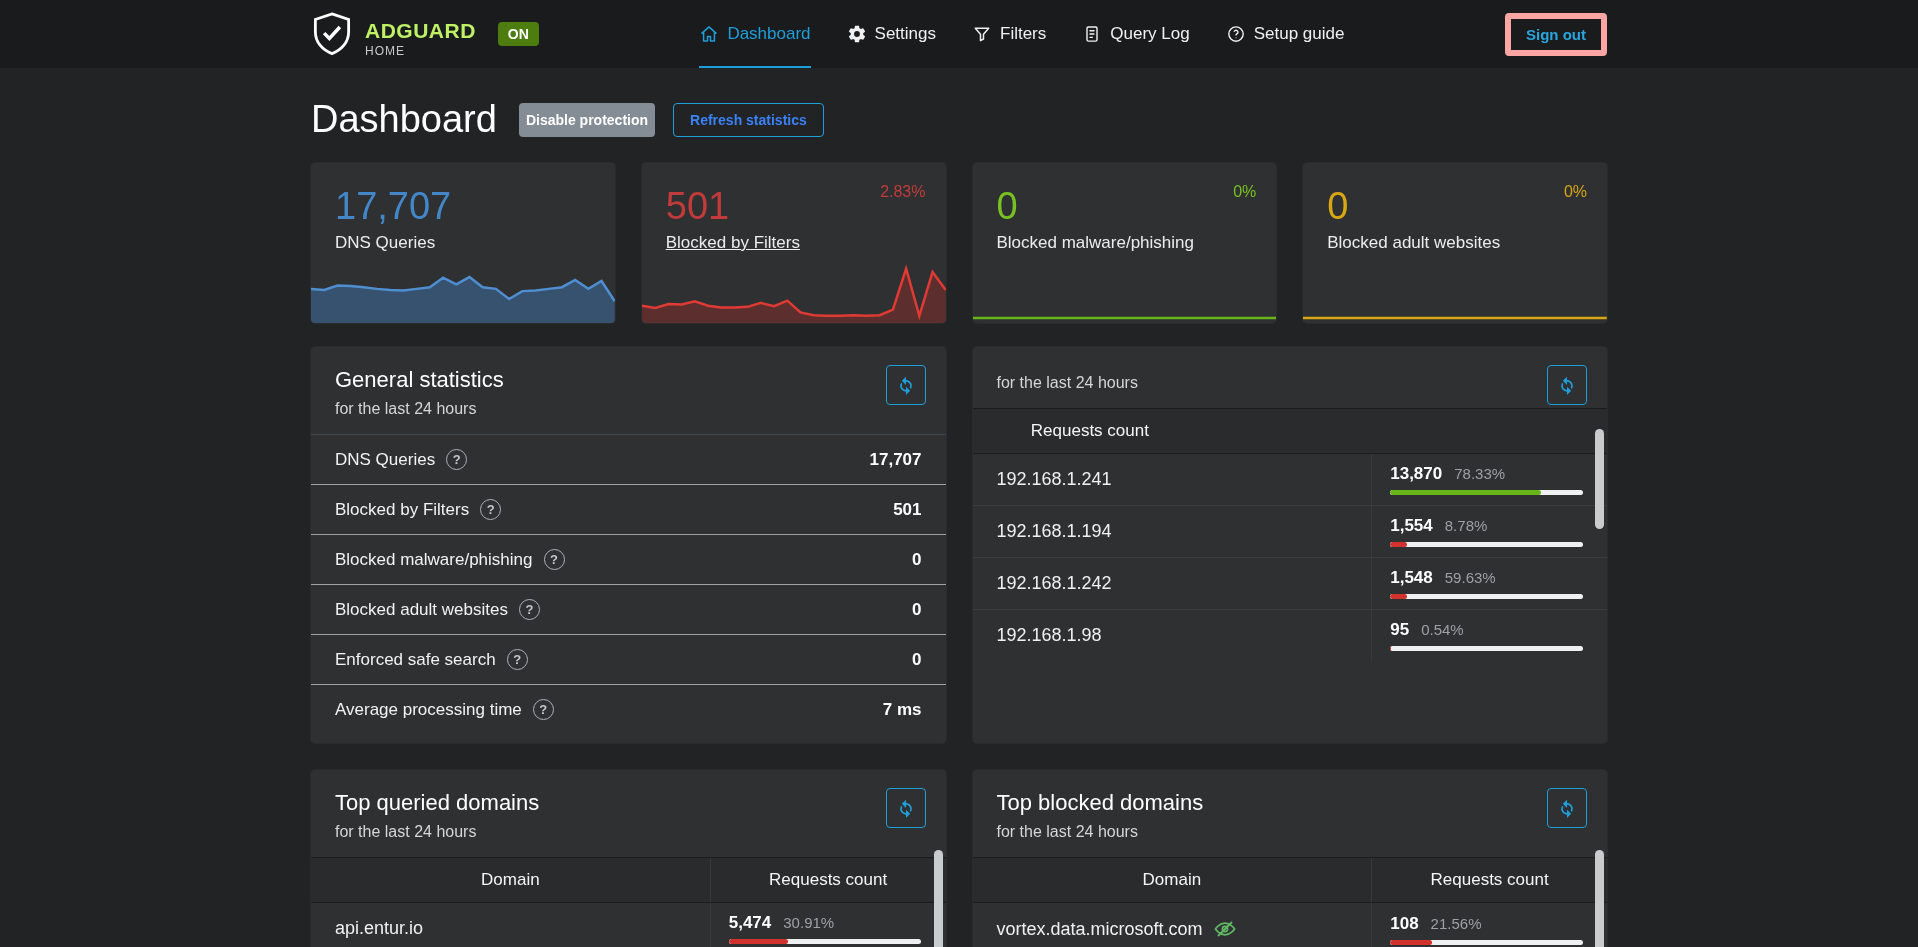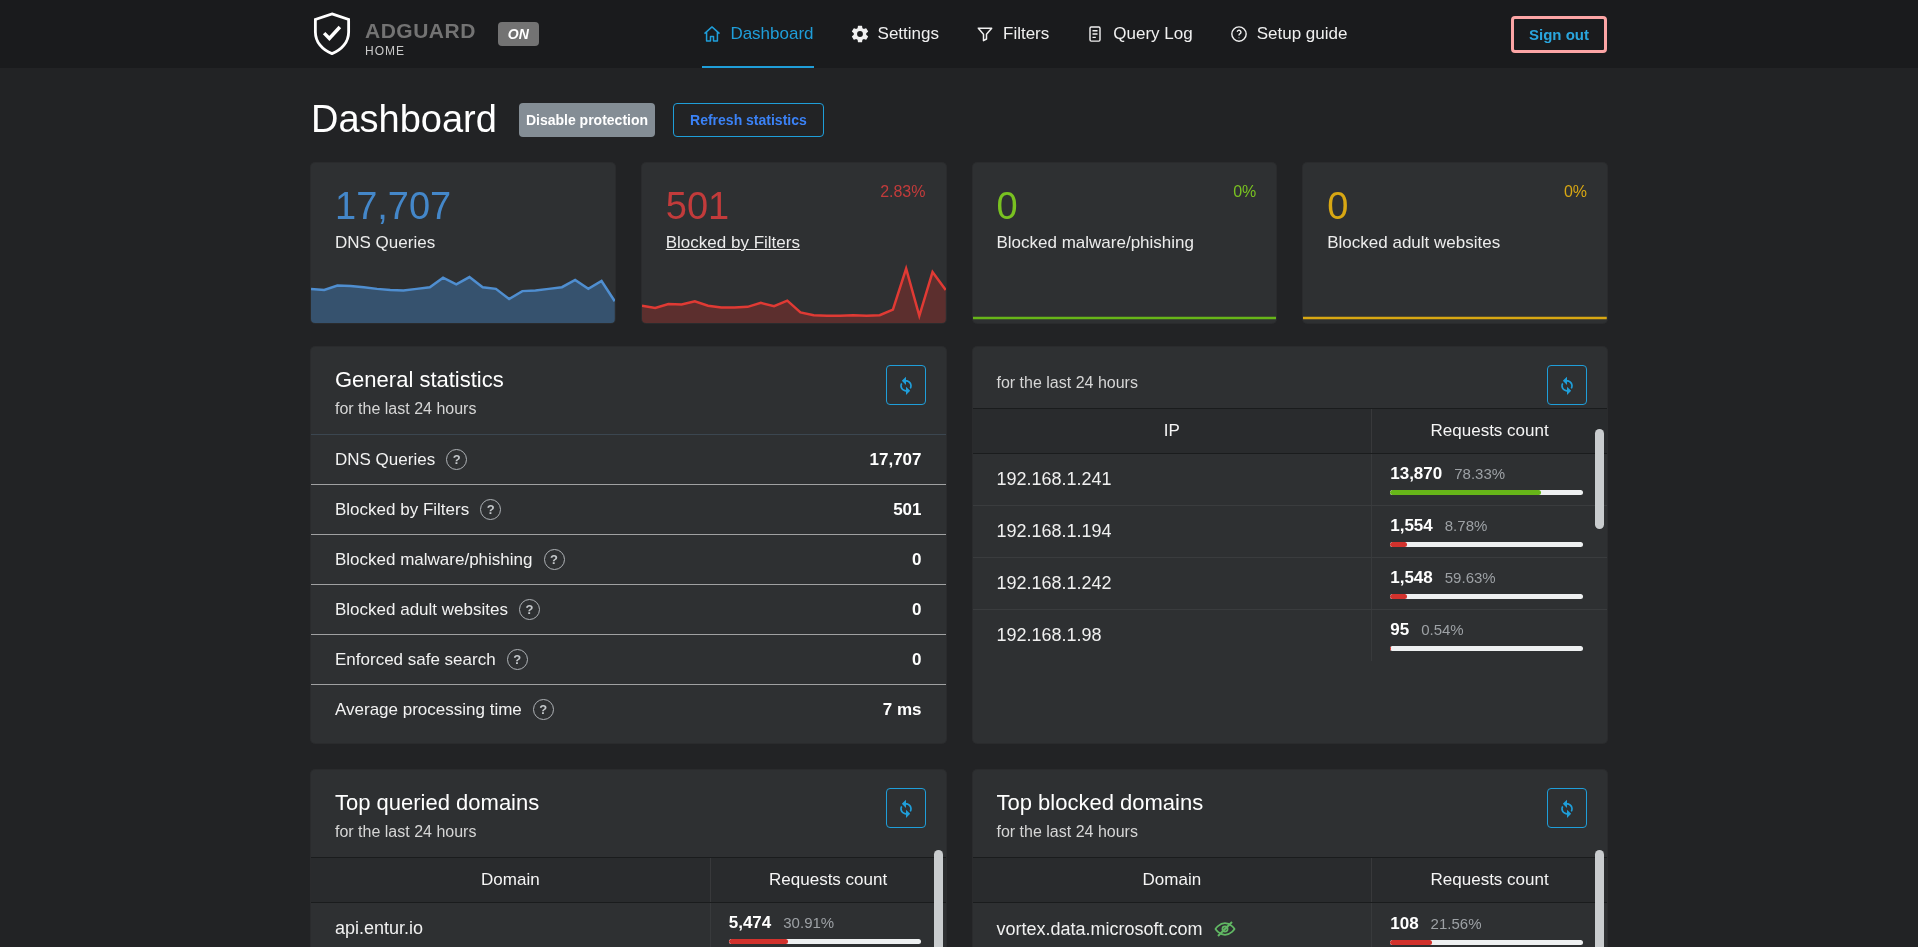--- a/index.html
+++ b/index.html
@@ -10,30 +10,30 @@
     color:#e8e8e8;
   }
   .container { width:1296px; margin:0 auto; }
 
   
   .topbar { height:68px; background:#1a1b1d; }
   .topbar-inner { display:flex; align-items:center; justify-content:space-between; height:68px; }
   .brand { display:flex; align-items:center; gap:12px; }
   .brand-shield { width:42px; height:46px; color:#fff; }
   .brand-text { line-height:1; }
-  .brand-name { font-size:21px; font-weight:bold; color:#737373; letter-spacing:.5px;margin-top:8px; }
+  .brand-name { font-size:21px; font-weight:bold; color:#bef264; letter-spacing:.5px;margin-top:8px; }
   .brand-sub { font-size:12px; color:#c9c9c9; letter-spacing:1px; margin-top:4px; }
-  .on-badge { background:#737373; color:#fff; font-size:14px; font-weight:bold;
-              padding:4px 10px; border-radius:4px; margin-left:10px;font-style:italic; }
+  .on-badge { background:#4d7c0f; color:#fff; font-size:14px; font-weight:bold;
+              padding:4px 10px; border-radius:4px; margin-left:10px; }
   .nav { display:flex; align-items:stretch; gap:36px; height:68px; }
   .nav-item { display:flex; align-items:center; gap:8px; color:#f0f0f0; font-size:17px;
               cursor:pointer; border-bottom:2px solid transparent; padding-top:2px; }
   .nav-item svg { width:20px; height:20px; }
   .nav-item.active { color:#1f9ed9; border-bottom-color:#1f9ed9; }
-  .signout-btn { background:transparent; border:3px solid #fca5a5; color:#2aa6de;
+  .signout-btn { background:transparent; border:6px solid #fca5a5; color:#2aa6de;
                  font-size:15px; font-weight:bold; padding:7px 15px; border-radius:4px;
                  font-family:inherit; cursor:pointer; }
 
   
   .main { padding-top:30px; }
   .title-row { display:flex; align-items:center; gap:18px; margin-bottom:22px; }
   .page-title { font-size:38px; font-weight:400; color:#fff; margin-right:4px; }
   .btn-gray { background:#848d95; color:#fff; border:none; font-size:14px; font-weight:bold;
               padding:9px 7px; border-radius:4px; font-family:inherit; cursor:pointer; }
   .btn-blue-outline { background:transparent; color:#3b82f6; border:1px solid #1f9ed9;
@@ -270,21 +270,20 @@
     <div class="panel">
       <div class="panel-head">
         <div class="panel-sub">for the last 24 hours</div>
         <button class="refresh-btn">
           <svg viewBox="0 0 24 24" fill="currentColor">
               <path d="M12 6V2L7 7l5 5V8c2.76 0 5 2.24 5 5 0 .85-.22 1.65-.6 2.35l1.46 1.46A6.93 6.93 0 0 0 19 13c0-3.87-3.13-7-7-7zm-5 7c0-.85.22-1.65.6-2.35L6.14 9.19A6.93 6.93 0 0 0 5 13c0 3.87 3.13 7 7 7v4l5-5-5-5v4c-2.76 0-5-2.24-5-5z"></path>
             </svg>
         </button>
       </div>
       <div class="tbl-head">
-        <div class="th th-left">IP</div>
         <div class="th th-right">Requests count</div>
       </div>
       <div>
 
           <div class="trow">
             <div class="td-left">
               <span>192.168.1.241</span>
             </div>
             <div class="td-right">
               <div class="count-line">

